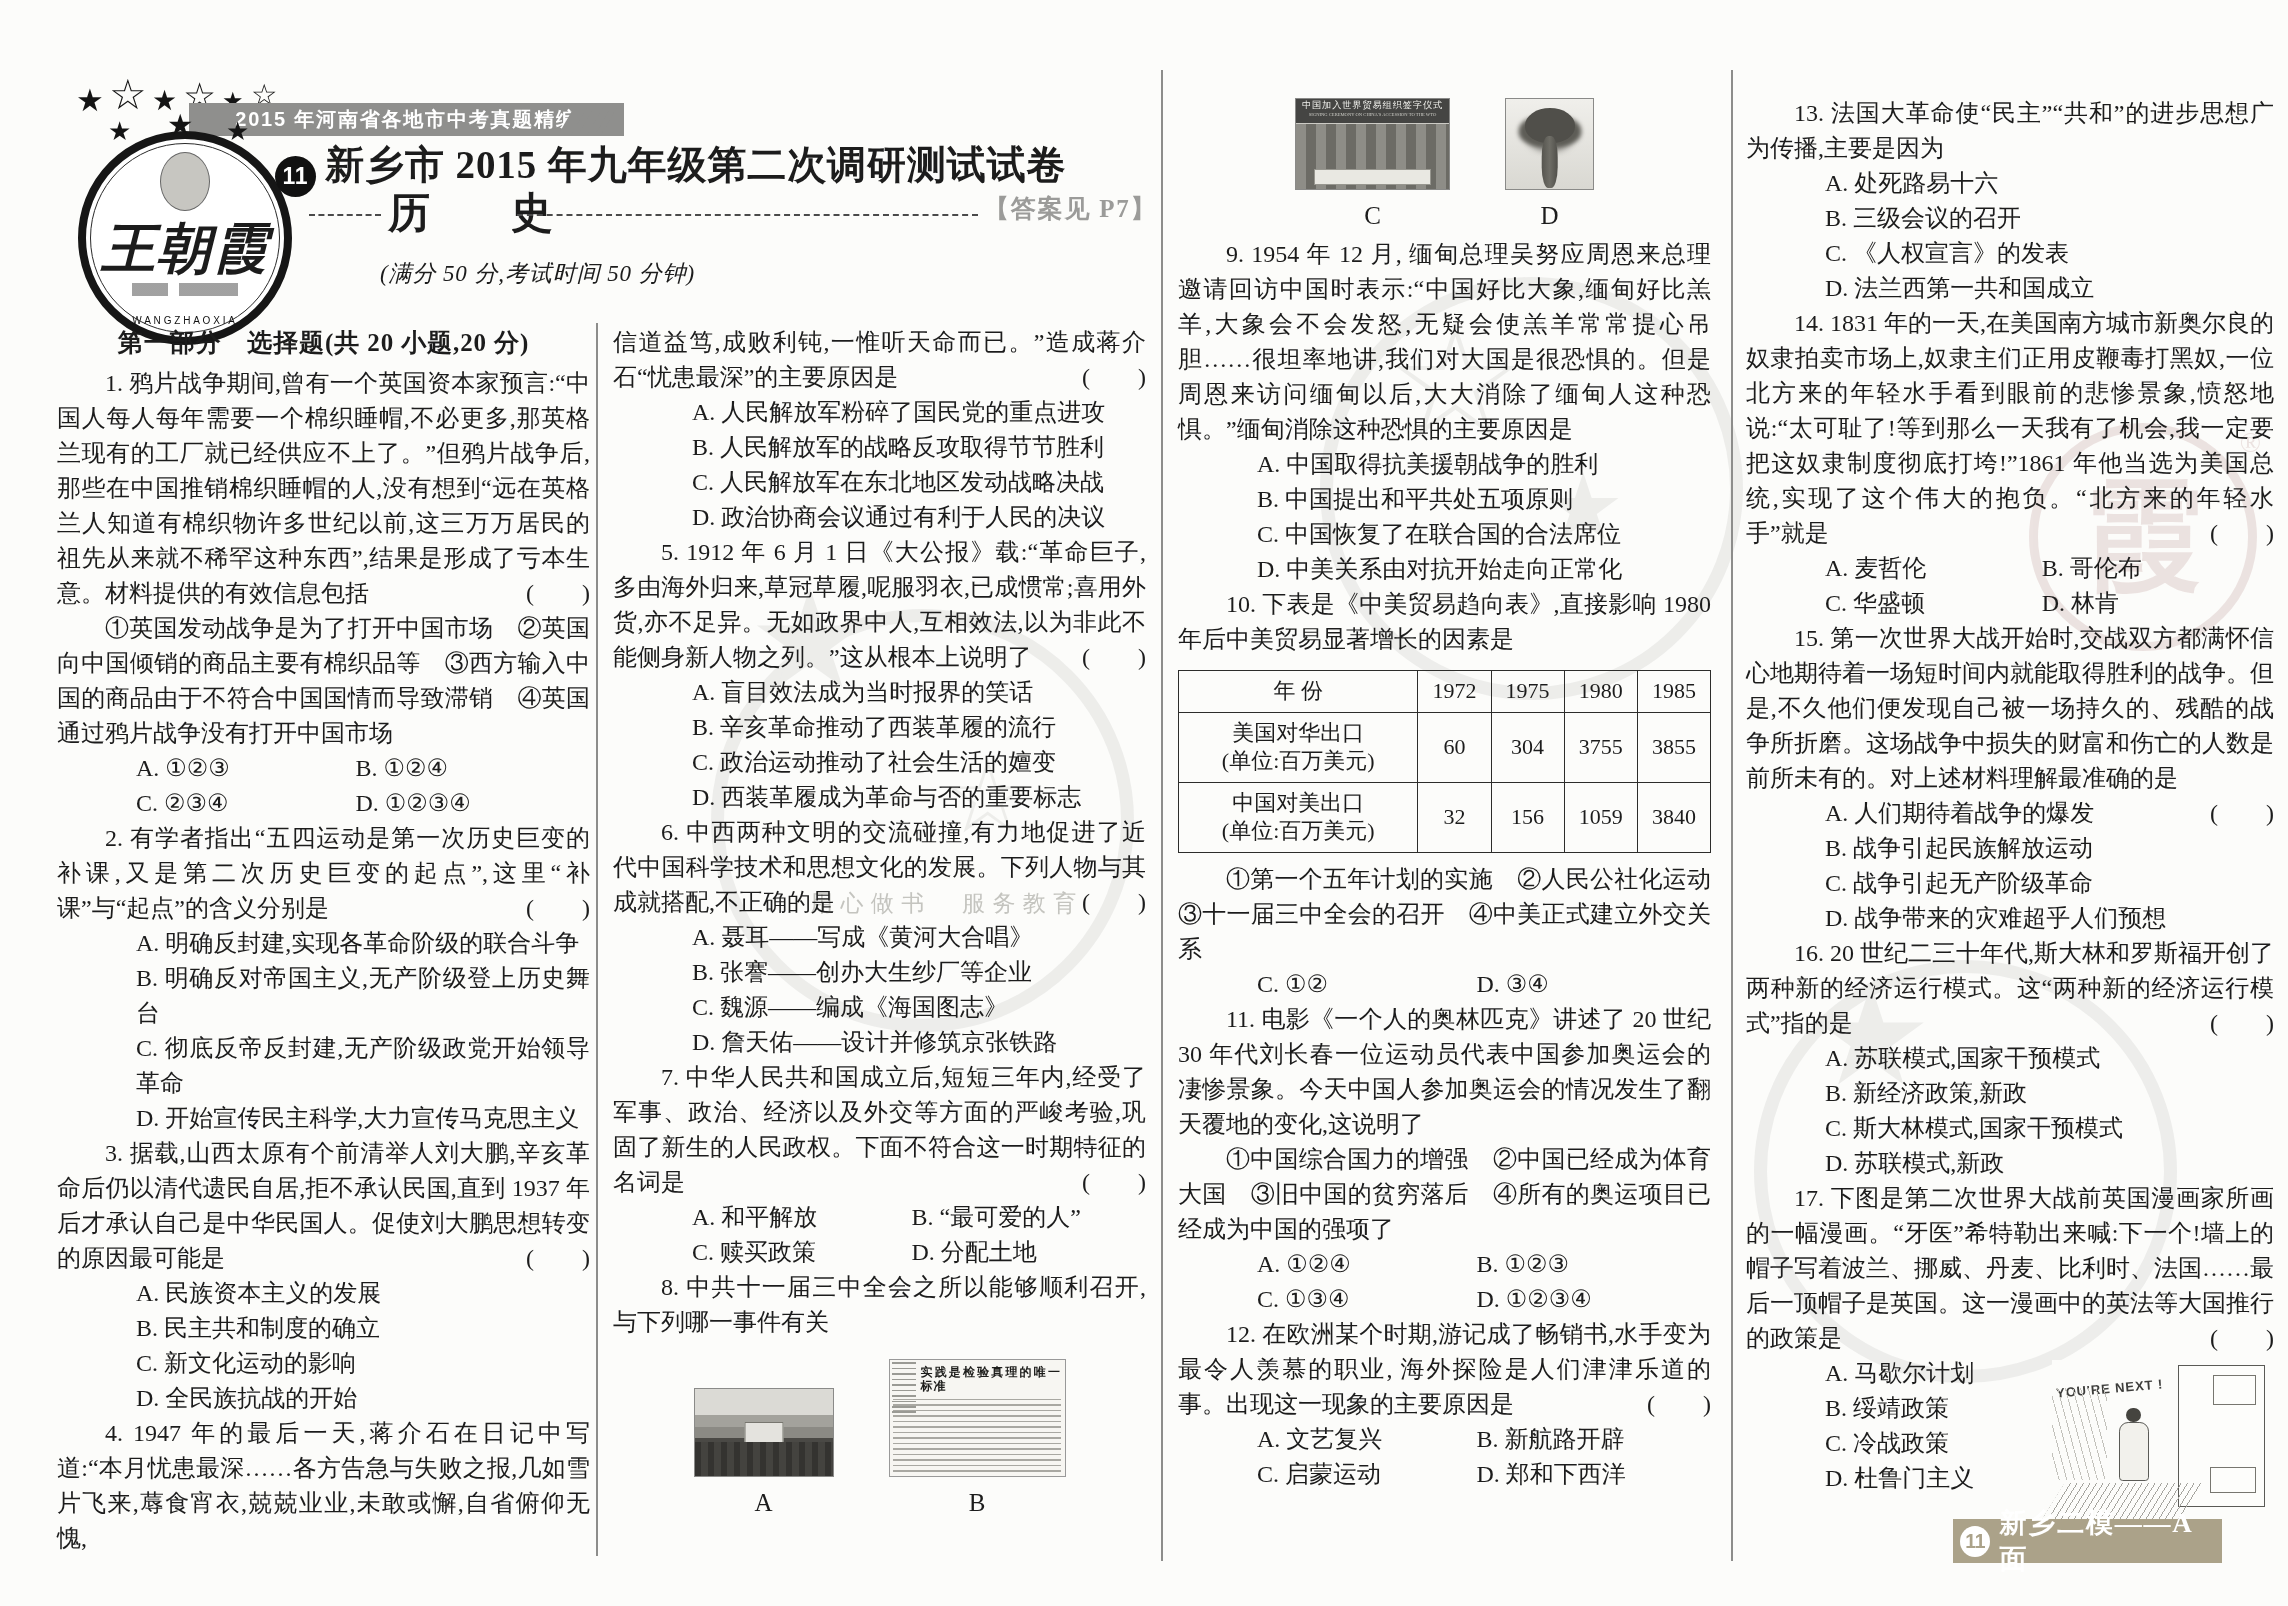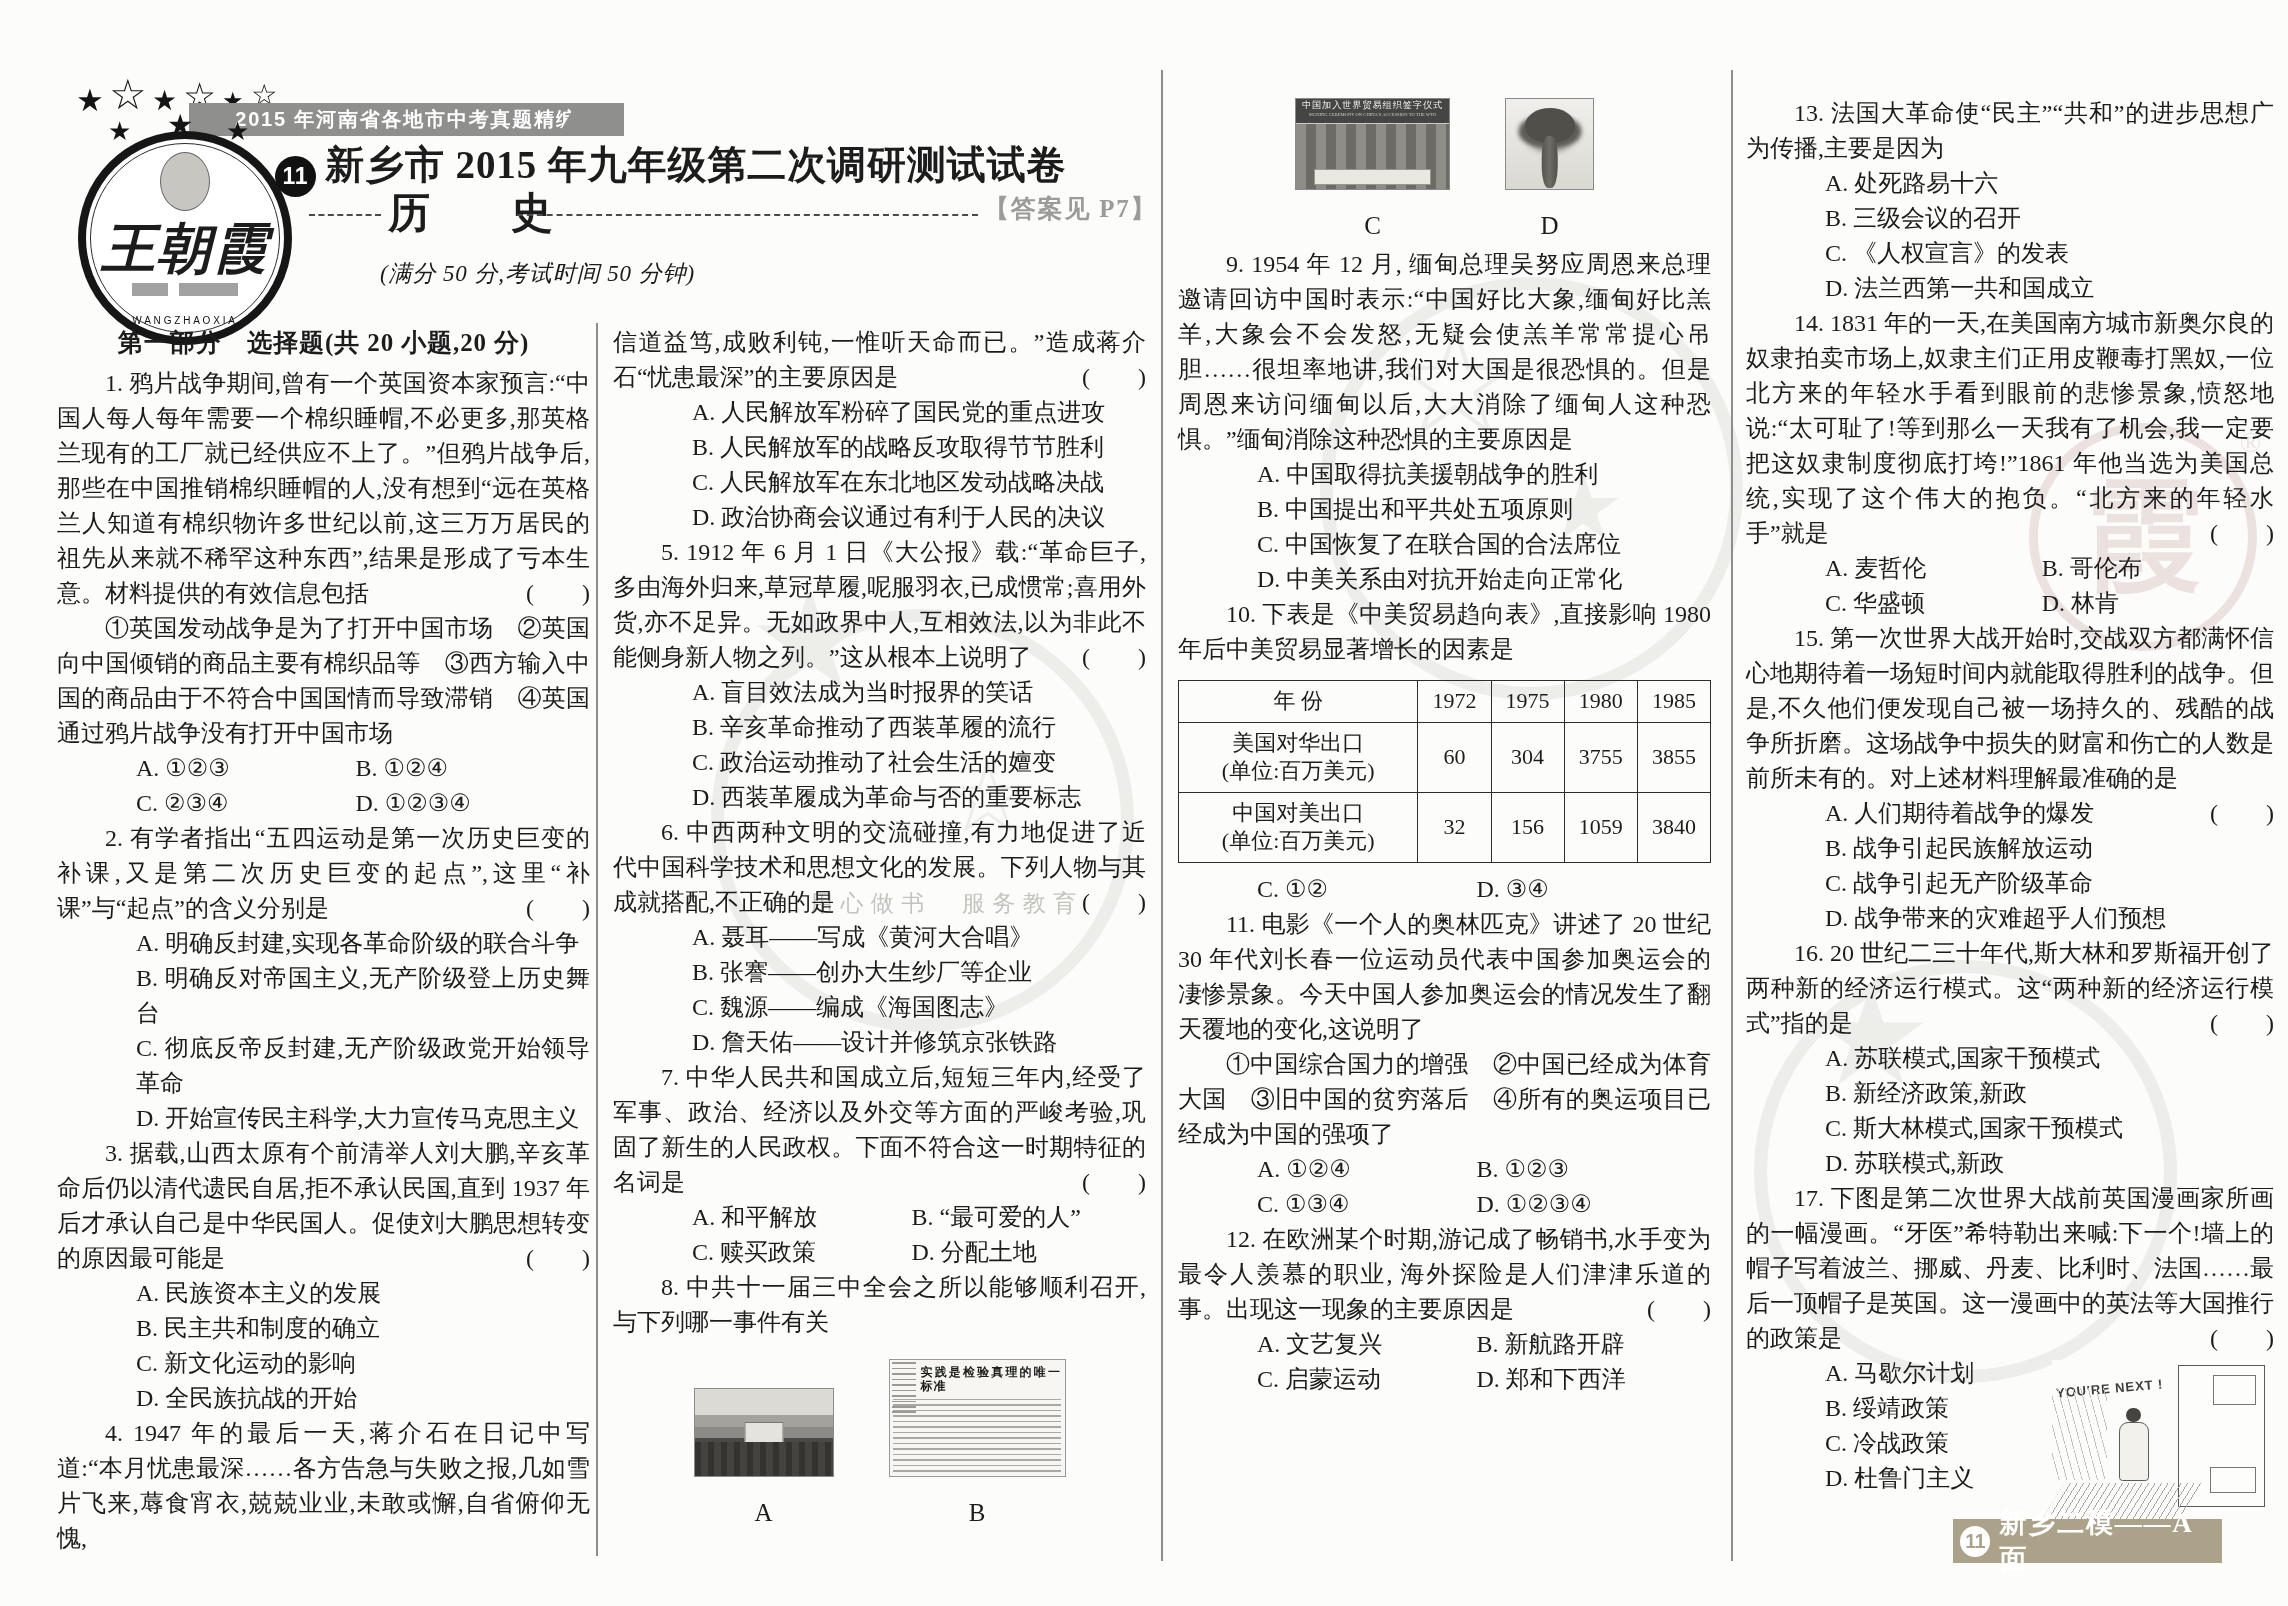--- a/index.html
+++ b/index.html
@@ -47,21 +47,21 @@
   .sec-head{text-align:center;font-weight:bold;font-size:25px;margin:0 0 5.5px 0;letter-spacing:0.9px;}
   .p-stem,.p-sub{margin:0;text-indent:2em;}
   .p-cont{margin:0;}
   .bracket{float:right;}
   .opt-single{padding-left:79px;}
   .opt-row{display:flex;}
   .opt-row .o1{width:56%;padding-left:79px;box-sizing:border-box;}
   .opt-row .o2{flex:1;}
   
   .img-row{display:flex;justify-content:center;align-items:flex-end;gap:55px;margin:18.5px 0 7.4px 0;}
-  figure.fig{margin:0;display:flex;flex-direction:column;align-items:center;gap:22px;}
+  figure.fig{margin:0;display:flex;flex-direction:column;align-items:center;gap:12px;}
   .fig-caption{font-size:25px;line-height:28px;}
   .ph{position:relative;box-sizing:border-box;}
   .parade{width:140px;height:89px;border:0.9px solid #8a8a88;
     background:linear-gradient(180deg,#dbdad5 0 30%,#a3a29c 30% 44%,#8b8a84 44% 56%,#4a4945 56% 100%);}
   .parade::before{content:"";position:absolute;left:50%;top:38%;transform:translateX(-50%);
     width:37px;height:20px;background:#e4e3de;border:0.9px solid #77766f;}
   .parade::after{content:"";position:absolute;left:0;right:0;bottom:0;height:38%;
     background:repeating-linear-gradient(90deg,#343330 0 6.5px,#44433f 6.5px 13px);}
   .news{width:177px;height:118px;border:0.9px solid #999;background:#f7f6f2;overflow:hidden;}
   .news-side{position:absolute;left:2.8px;top:2.8px;width:24px;height:54px;
@@ -291,20 +291,21 @@
           <tr>
             <td class="tbl-label">中国对美出口
 (单位:百万美元)</td>
             <td>32</td>
             <td>156</td>
             <td>1059</td>
             <td>3840</td>
           </tr>
         </tbody>
       </table>
+      <p class="p-sub">①第一个五年计划的实施　②人民公社化运动　③十一届三中全会的召开　④中美正式建立外交关系</p>
       <div class="opt-row">
         <span class="o1">C. ①②</span>
         <span class="o2">D. ③④</span>
       </div>
       <p class="p-stem">11. 电影《一个人的奥林匹克》讲述了 20 世纪 30 年代刘长春一位运动员代表中国参加奥运会的凄惨景象。今天中国人参加奥运会的情况发生了翻天覆地的变化,这说明了</p>
       <p class="p-sub">①中国综合国力的增强　②中国已经成为体育大国　③旧中国的贫穷落后　④所有的奥运项目已经成为中国的强项了</p>
       <div class="opt-row">
         <span class="o1">A. ①②④</span>
         <span class="o2">B. ①②③</span>
       </div>

